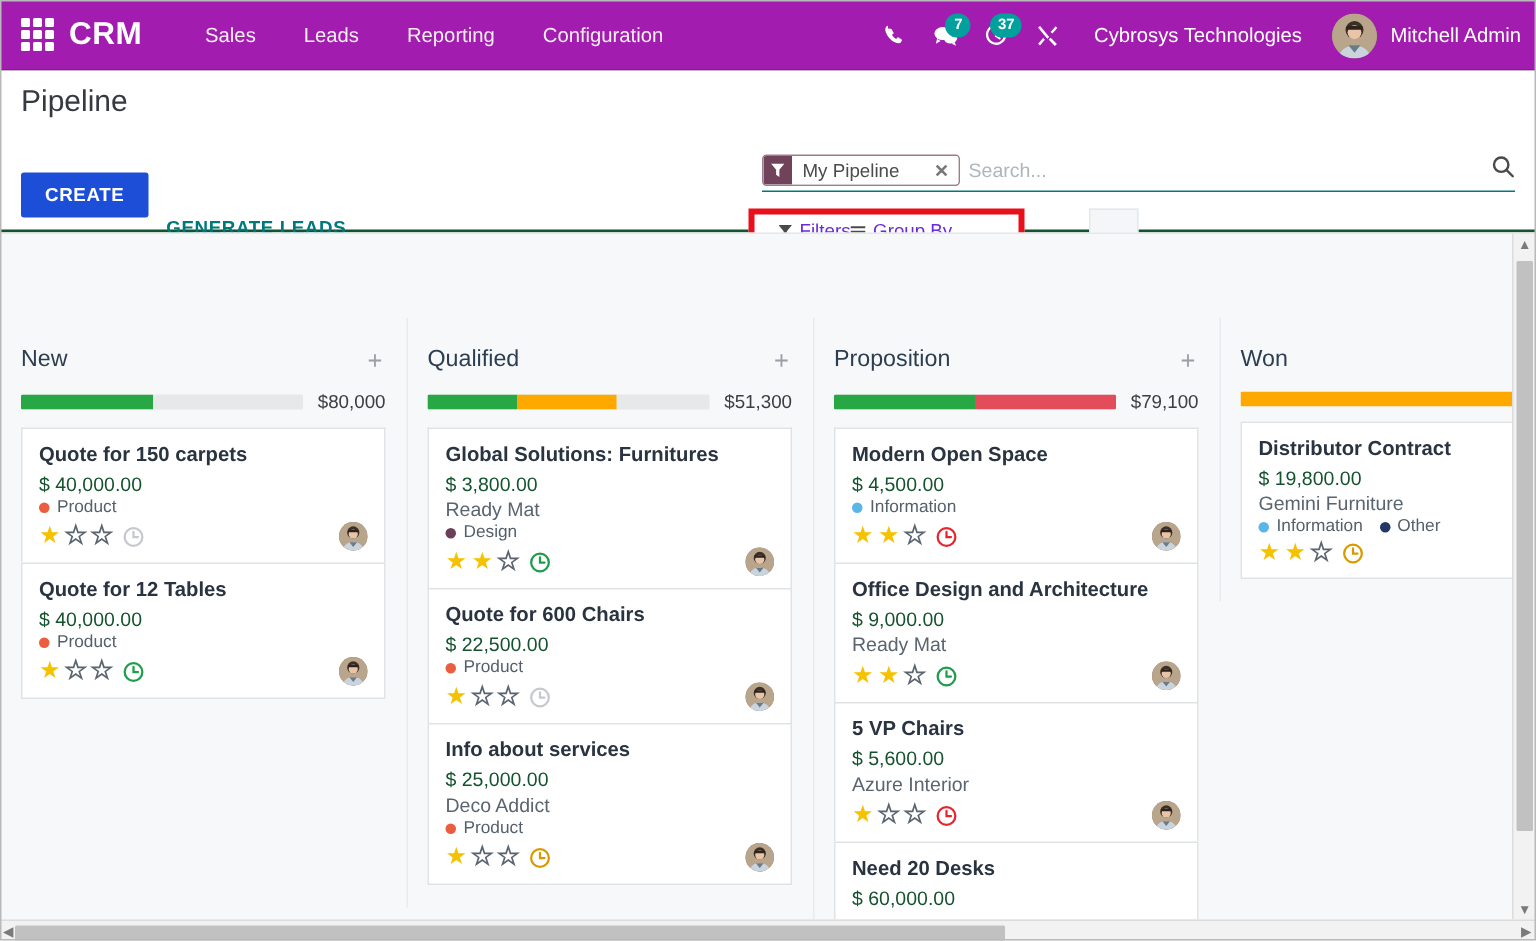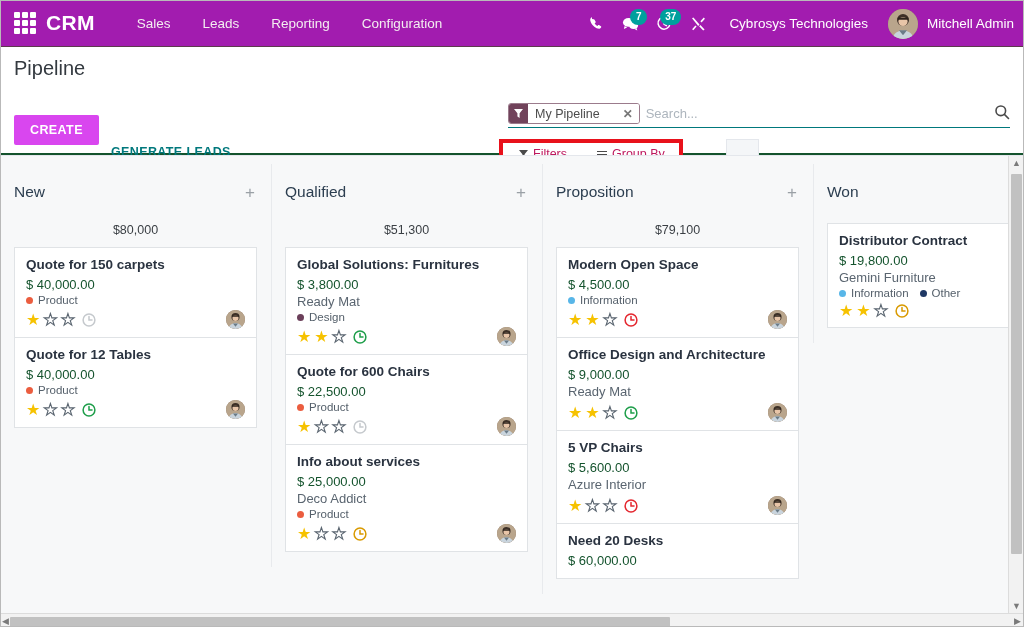--- a/index.html
+++ b/index.html
@@ -60,21 +60,21 @@
 
   
   .control-panel {
     position: relative; background: #ffffff; height: 108px;
     border-bottom: 2px solid #14532d;
   }
   .cp-left { position: absolute; left: 14px; top: 10px; }
   .page-title { font-size: 20px; color: #343a40; font-weight: normal; }
   .cp-buttons { display: flex; align-items: center; gap: 10px; margin-top: 13px; }
   .btn-create {
-    background: #d946ef; color: #fff; border: none; font-size: 12.5px;
+    background: #1d4ed8; color: #fff; border: none; font-size: 12.5px;
     font-weight: bold; letter-spacing: .4px; padding: 8px 16px; cursor: pointer;
     border-radius: 2px;
   }
   .btn-link {
     background: none; border: none; color: #00787c; font-size: 12.5px;
     font-weight: bold; letter-spacing: .4px; cursor: pointer; padding: 8px 2px; margin-top: 44px;
   }
 
   
   .cp-search {
@@ -102,22 +102,22 @@
   }
   .search-input::placeholder { color: #adb5bd; }
   .search-mag { color: #4a4a4a; cursor: pointer; padding-left: 6px; }
 
   
   .filter-box {
     position: absolute; left: 499px; top: 92px; width: 184px; height: 59px;
     border: 4px solid #e8111b; background: #fff;
   }
   .filter-row {
-    display: flex; align-items: center; gap: 30px;
-    padding: 4px 0 0 16px; font-size: 12.5px; color: #be185d;
+    display: flex; align-items: center; gap: 0;
+    padding: 4px 0 0 16px; font-size: 12.5px; color: #6d28d9;
   }
   .filter-item { display: flex; align-items: center; gap: 5px; cursor: pointer; white-space: nowrap; }
   .filter-row.second { padding-top: 8px; }
 
   
   .view-switcher {
     position: absolute; left: 726px; top: 92px;
     display: flex; align-items: center; height: 59px;
   }
   .vs-btn {
@@ -129,30 +129,30 @@
 
   
   .kanban {
     position: relative; background: #f7f8f9; height: 458px;
     overflow: hidden; border-top: 1px solid #e4e7ec;
   }
   .kanban-cols {
     display: flex; align-items: flex-start; height: 100%;
     padding: 0; width: 1100px;
   }
-  .kcol { width: 271px; flex: none; padding: 15px 14px; position: relative; }
+  .kcol { width: 271px; flex: none; padding: 15px 14px; position: relative; margin-top: 48px; }
   .kcol + .kcol::before {
     content: ""; position: absolute; left: 0; top: 8px; bottom: 0;
     width: 1px; background: #e8eaed;
   }
   .kcol-head { padding-top: 12px; }
   .kcol-title-row { display: flex; align-items: center; justify-content: space-between; }
   .kcol-title { font-size: 15.5px; color: #2c3e50; font-weight: normal; }
   .kcol-plus { color: #9aa0a6; font-size: 17px; cursor: pointer; line-height: 1; padding: 0 2px; }
-  .kcol-progress-row { display: flex; align-items: center; gap: 10px; margin-top: 12px; flex-direction: column; }
+  .kcol-progress-row { display: flex; align-items: center; gap: 10px; margin-top: 12px; }
   .progress-track {
     flex: 1; height: 10px; background: #e6e8ea; border-radius: 1px;
     display: flex; overflow: hidden;
   }
   .progress-seg { height: 100%; }
   .kcol-amount { font-size: 12.5px; color: #3a3f44; white-space: nowrap; }
 
   .kcol-cards { margin-top: 10px; }
   .kcard {
     background: #fff; border: 1px solid #e0e3e6; border-bottom: none;

